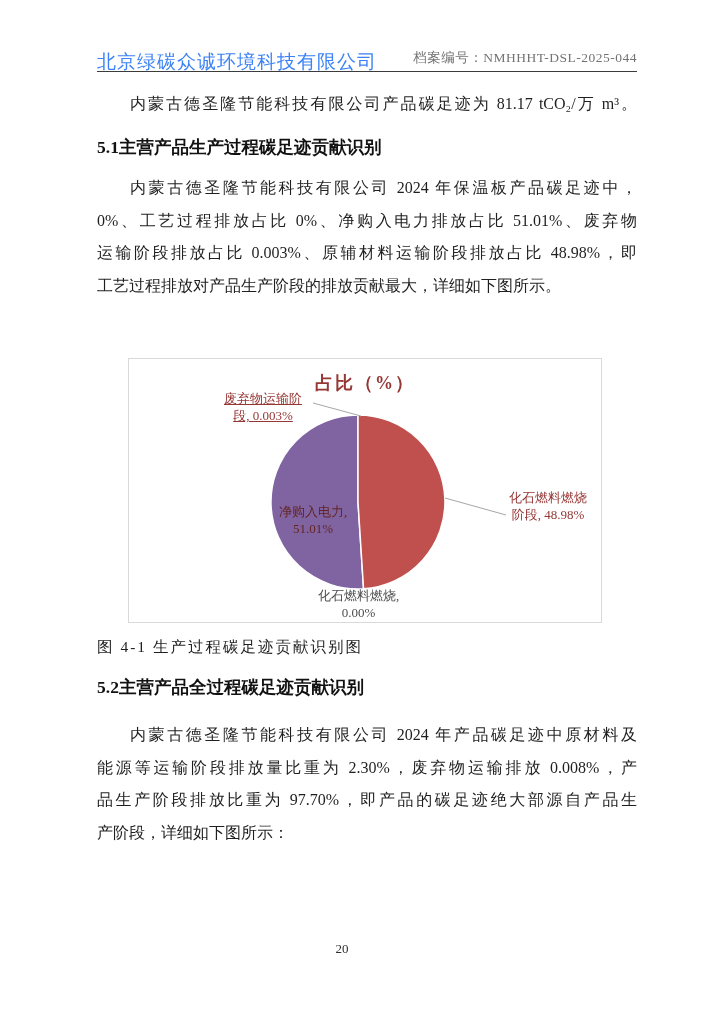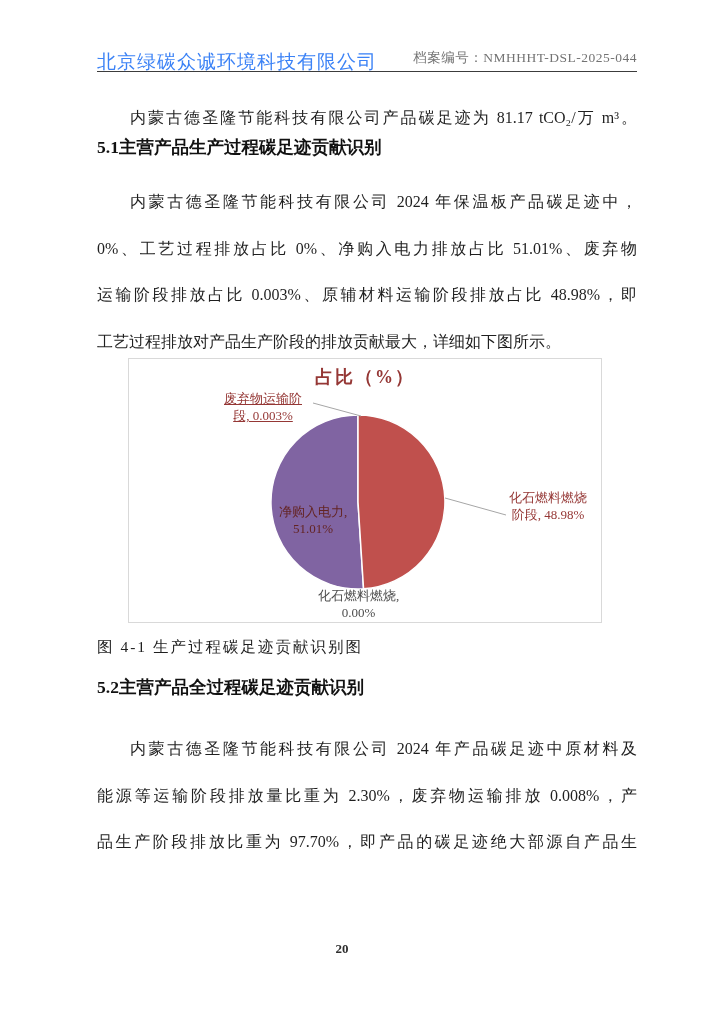--- a/index.html
+++ b/index.html
@@ -6,37 +6,37 @@
   #page{
     position:relative;width:724px;height:1024px;background:#ffffff;overflow:hidden;
     font-family:"Liberation Serif","DejaVu Serif",serif;color:#1f1f1f;
   }
   
   .hdr-left{position:absolute;left:97px;top:49px;font-size:19px;color:#3b82f6;letter-spacing:1px;}
   .hdr-right{position:absolute;left:97px;top:49px;width:540px;text-align:right;font-size:13.5px;color:#737373;letter-spacing:0.5px;}
   .hdr-rule{position:absolute;left:97px;top:71px;width:540px;border-top:1.6px solid #3c3c3c;}
   
   .para{position:absolute;left:97px;width:540px;font-size:16px;line-height:32.5px;}
-  .pline{text-align:justify;text-align-last:justify;margin-top:14px;}
+  .pline{text-align:justify;text-align-last:justify;}
   .pline.last{text-align-last:left;}
   .pline.first{text-indent:33px;}
   .heading{position:absolute;left:97px;width:540px;font-size:17.5px;font-weight:bold;color:#111;}
   .heading .h-num{}
   
   .chart-box{position:absolute;left:128px;top:358px;width:472px;height:263px;border:1px solid #d9d9d9;background:#fff;}
-  .chart-title{position:absolute;left:0;top:6px;width:100%;text-align:center;font-size:18px;font-weight:bold;color:#953735;letter-spacing:2px;}
+  .chart-title{position:absolute;left:0;top:12px;width:100%;text-align:center;font-size:18px;font-weight:bold;color:#953735;letter-spacing:2px;}
   .chart-box svg{position:absolute;left:0;top:0;}
   .pie-label{position:absolute;font-size:13px;line-height:17px;text-align:center;color:#953735;}
   .lbl-waste{left:78px;top:31px;width:112px;text-decoration:underline;}
   .lbl-elec{left:134px;top:144px;width:100px;color:#632423;}
   .lbl-raw{left:366px;top:130px;width:106px;}
   .lbl-fossil{left:172px;top:228px;width:115px;color:#4d4d4d;}
   
   .fig-caption{position:absolute;left:97px;top:637px;width:540px;text-align:left;font-size:15.5px;letter-spacing:2px;color:#1f1f1f;}
-  .page-num{position:absolute;left:0;top:941px;width:684px;text-align:center;font-size:13px;color:#2f2f2f;font-weight:bold;}
+  .page-num{position:absolute;left:0;top:941px;width:684px;text-align:center;font-size:13px;color:#2f2f2f;}
   
   #intro{top:88px;}
   #h51{top:135px;}
   #para51{top:172px;}
   #h52{top:675px;}
   #para52{top:719px;}
 </style>
 </head>
 <body>
 
@@ -88,17 +88,18 @@
 
   <div class="fig-caption">图 4-1 生产过程碳足迹贡献识别图</div>
 
   <div class="heading" id="h52">
     <span class="h-num">5.2</span><span>主营产品全过程碳足迹贡献识别</span>
   </div>
   <div class="para" id="para52">
     <div class="pline first">内蒙古德圣隆节能科技有限公司 2024 年产品碳足迹中原材料及</div>
     <div class="pline">能源等运输阶段排放量比重为 2.30%，废弃物运输排放 0.008%，产</div>
     <div class="pline">品生产阶段排放比重为 97.70%，即产品的碳足迹绝大部源自产品生</div>
+    <div class="pline last">产阶段，详细如下图所示：</div>
   </div>
 
   <div class="page-num">20</div>
 
 </div>
 
 </body></html>

